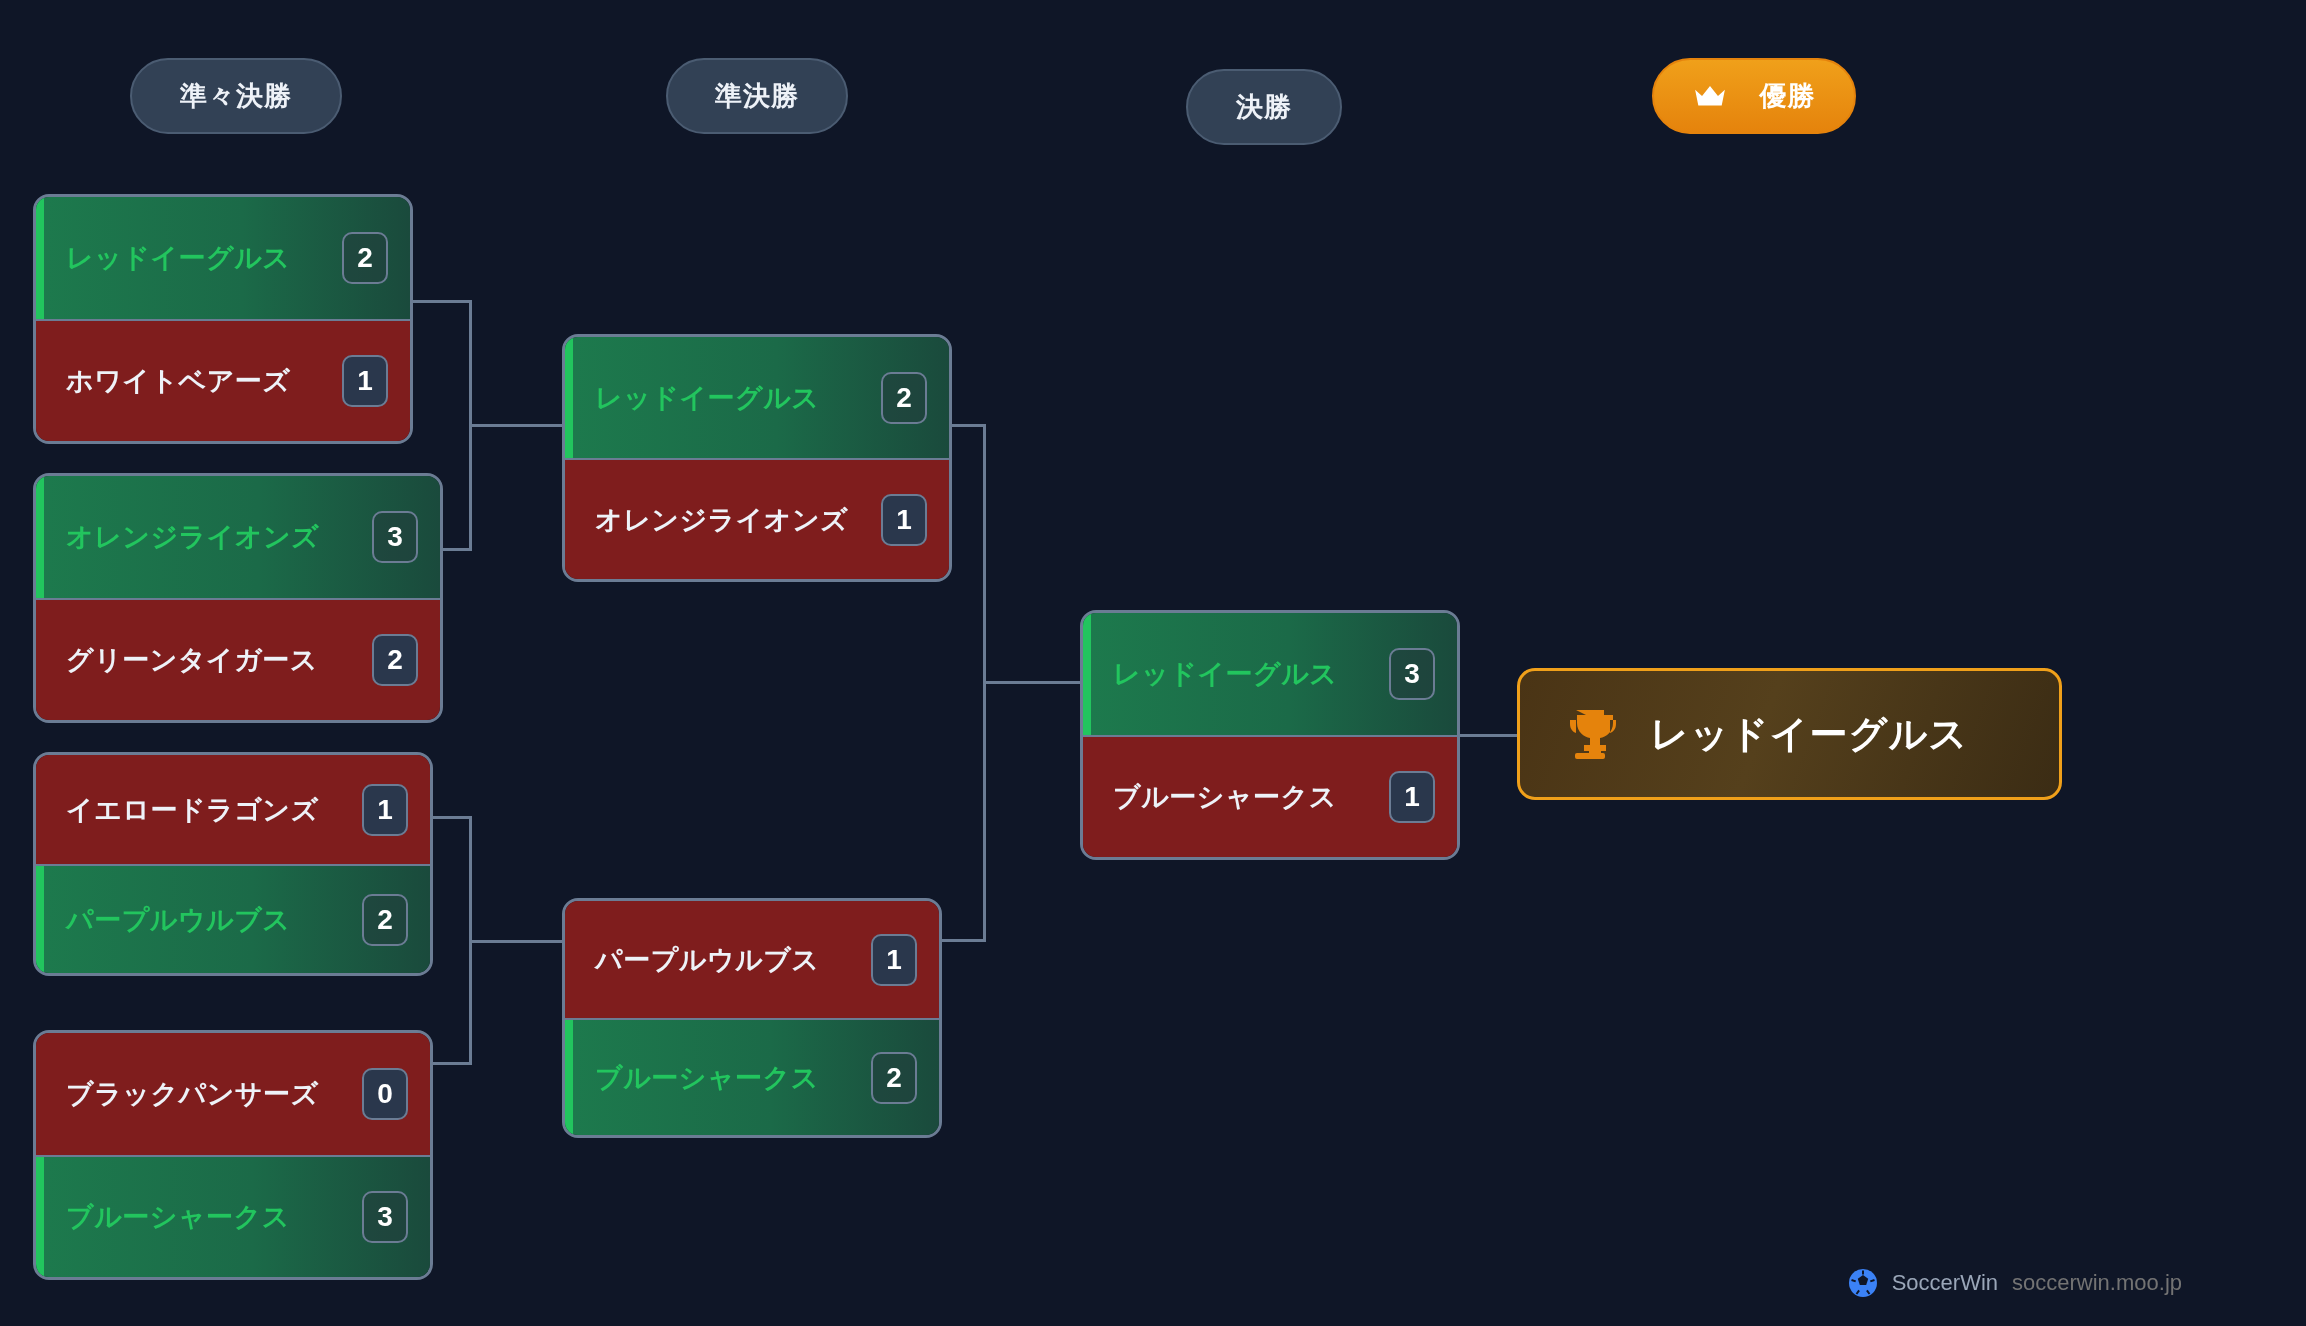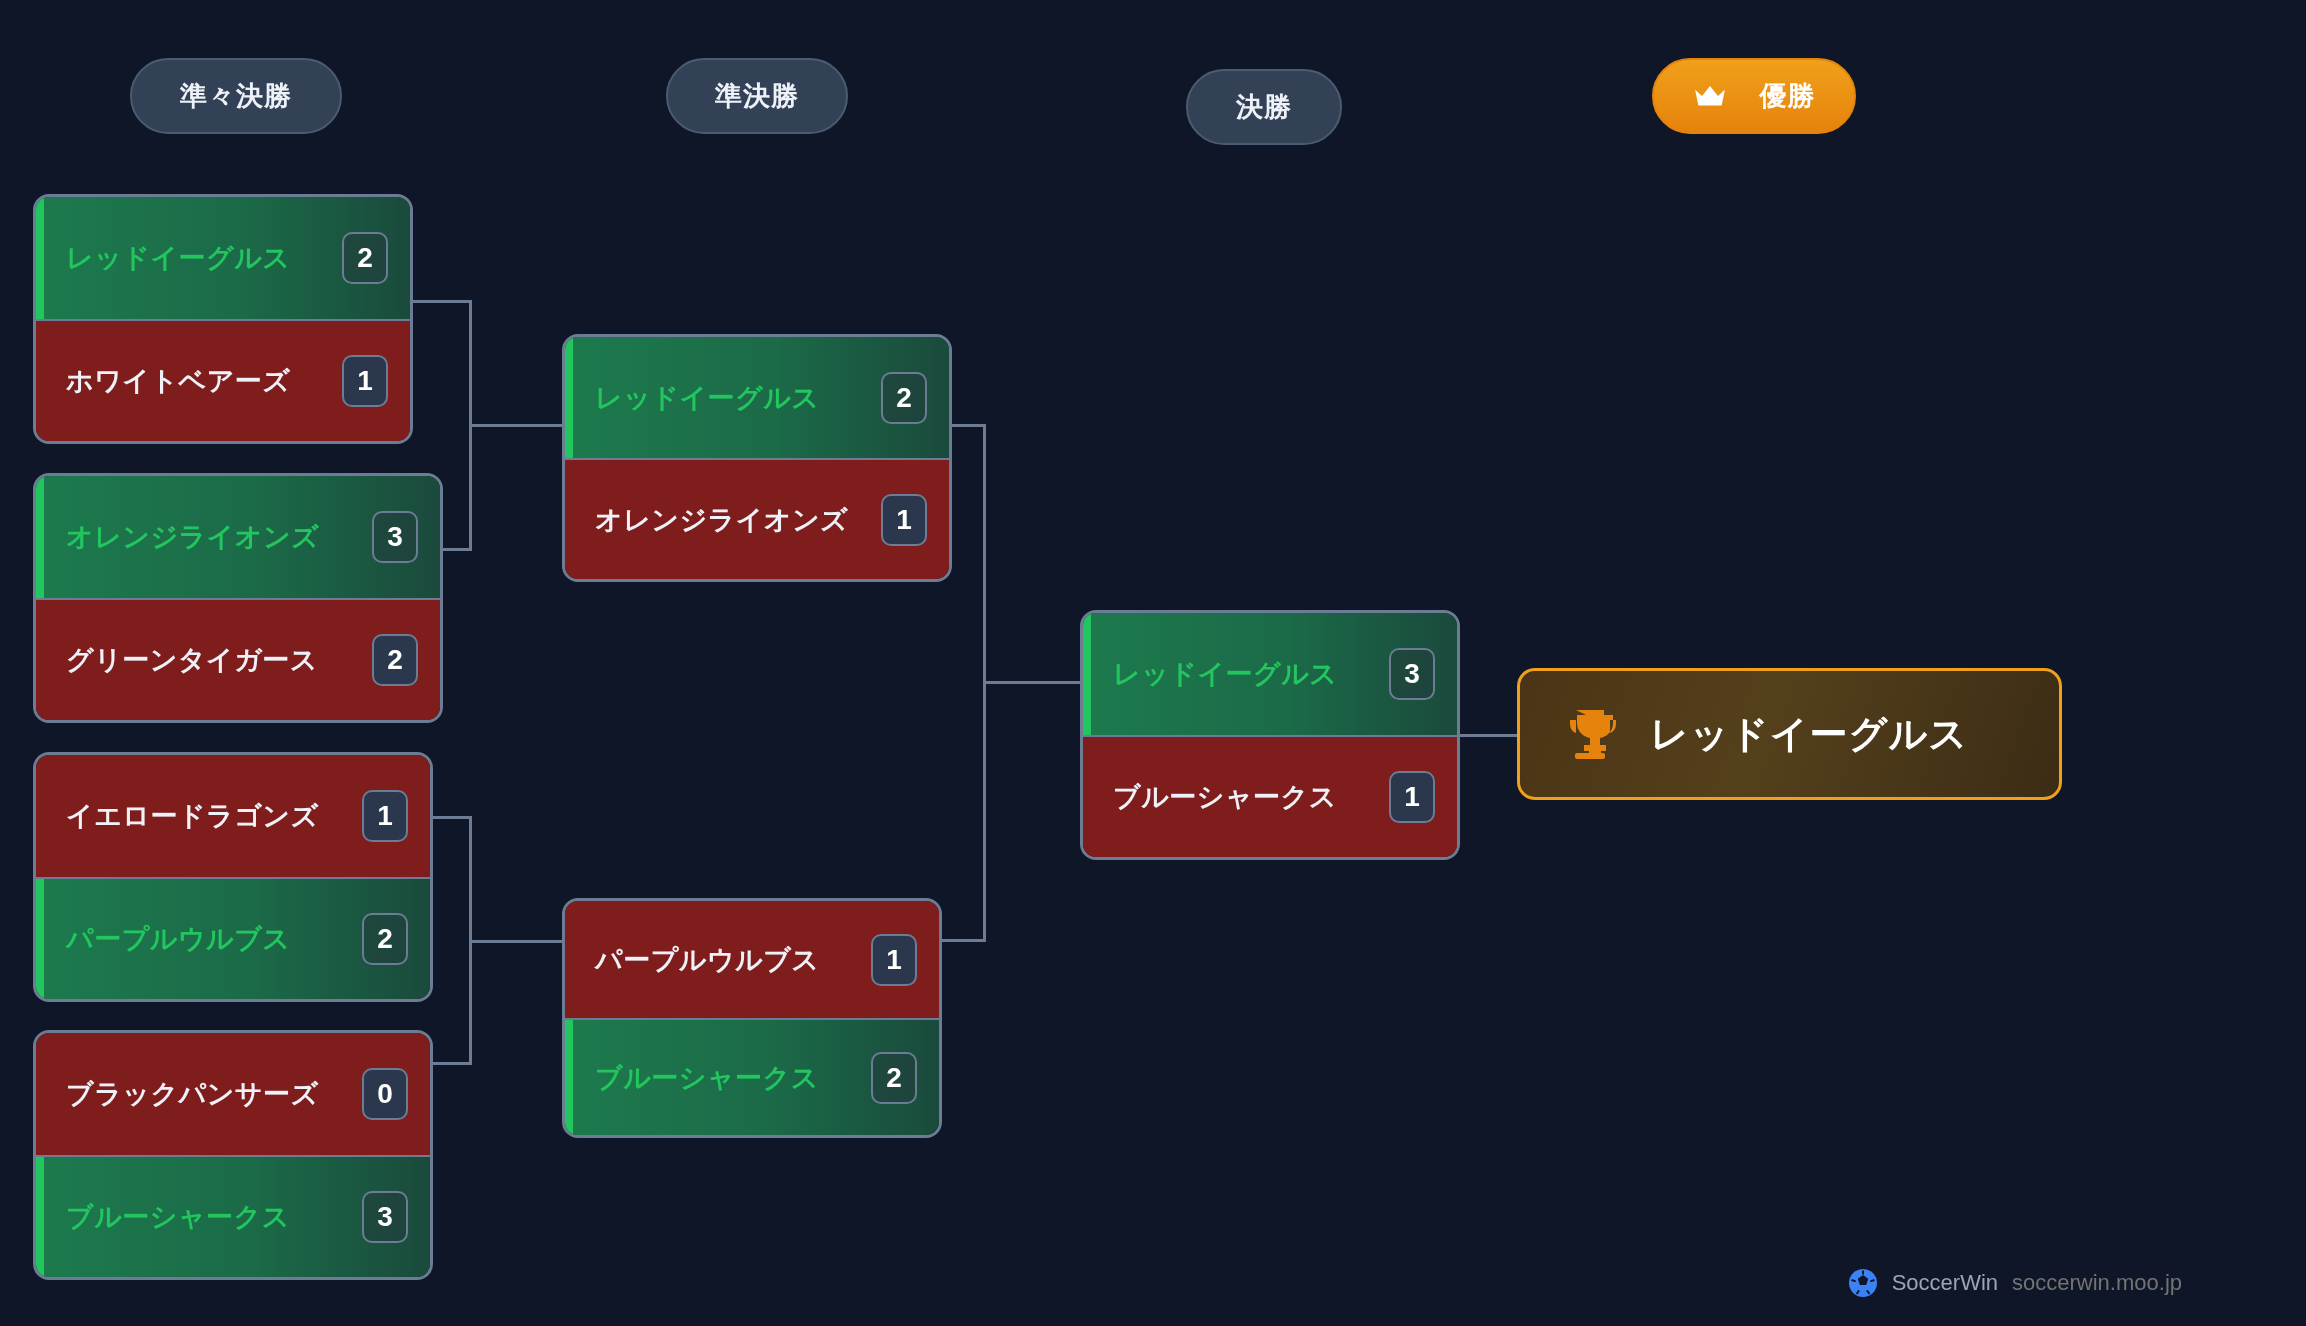--- a/index.html
+++ b/index.html
@@ -196,21 +196,21 @@
     <div class="team-row winner">
       <span class="team-name">オレンジライオンズ</span>
       <span class="score">3</span>
     </div>
     <div class="team-row">
       <span class="team-name">グリーンタイガース</span>
       <span class="score">2</span>
     </div>
   </div>
 
-  <div class="match" style="left:33px; top:752px; width:400px; height:250px;">
+  <div class="match" style="left:33px; top:752px; width:400px; height:224px;">
     <div class="team-row">
       <span class="team-name">イエロードラゴンズ</span>
       <span class="score">1</span>
     </div>
     <div class="team-row winner">
       <span class="team-name">パープルウルブス</span>
       <span class="score">2</span>
     </div>
   </div>
 

